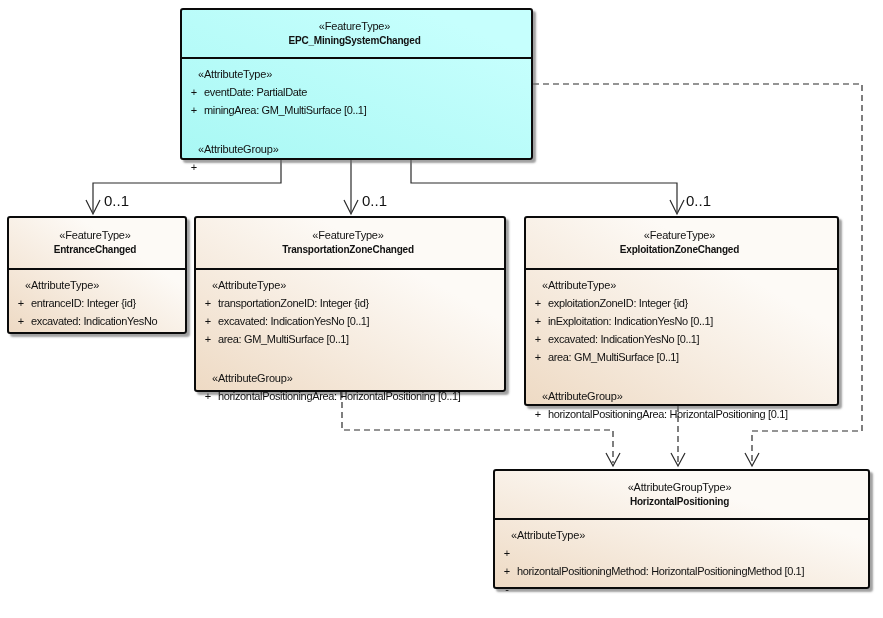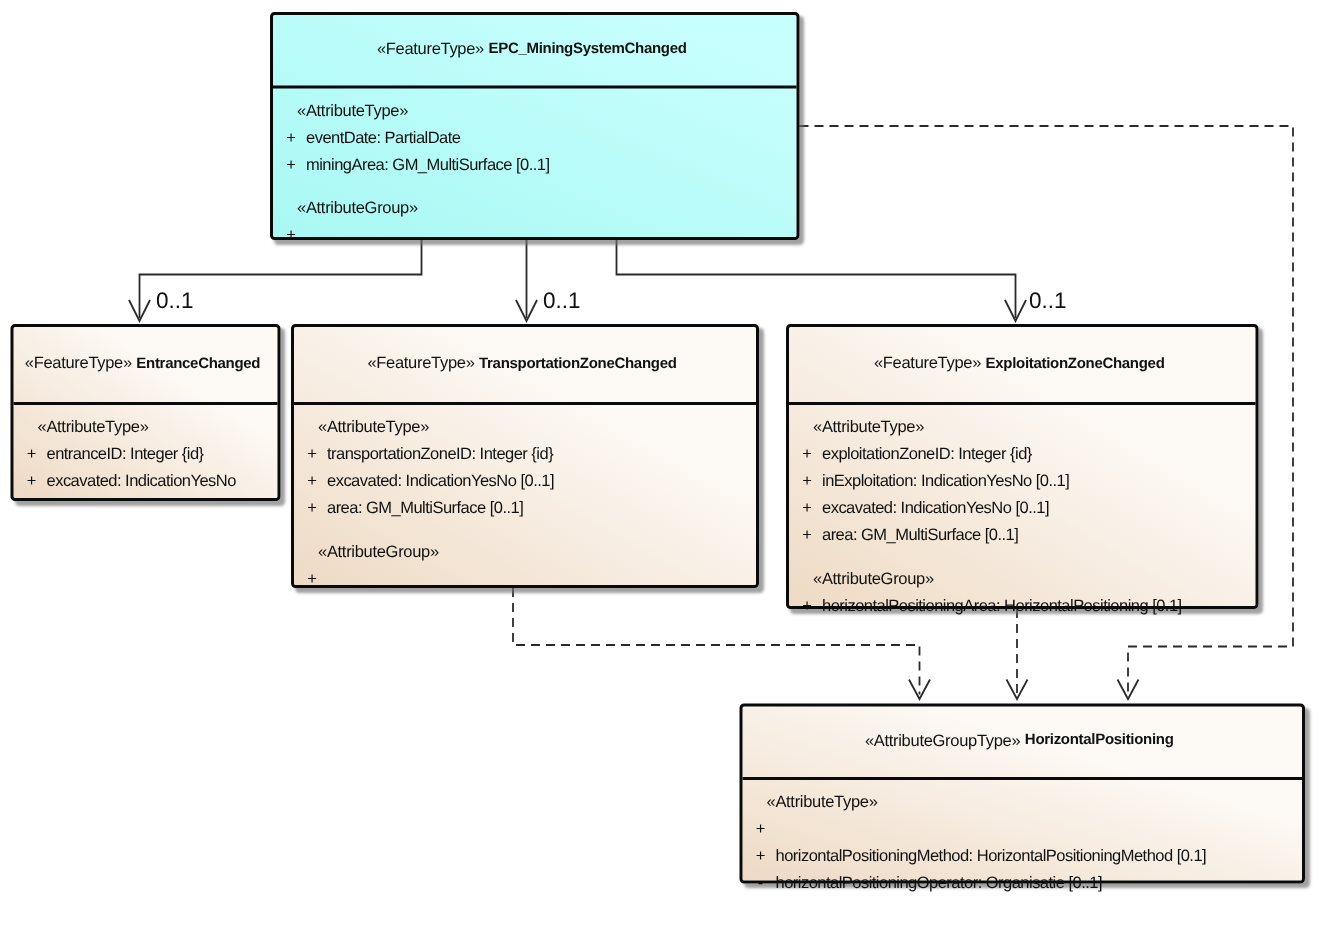--- a/index.html
+++ b/index.html
@@ -19,28 +19,28 @@
     position:absolute;border:2px solid #0a0a0a;border-radius:3px;
     box-shadow:3px 3px 2px rgba(110,110,110,0.65);
     background:linear-gradient(to top right,var(--default-box-fill) 0%,var(--default-box-fill-light) 70%);
     box-sizing:border-box;
   }
   .uml-class.cyan{
     background:linear-gradient(to top right,var(--highlight-box-fill) 0%,var(--highlight-box-fill-light) 85%);
   }
   .title{
     height:var(--th,50px);box-sizing:border-box;border-bottom:2px solid #0a0a0a;
-    display:flex;flex-direction:row;align-items:center;justify-content:center;gap:3px;
+    display:flex;flex-direction:column;align-items:center;justify-content:center;gap:3px;
     padding:2px 4px 4px 0;
   }
   .stereo{font-size:11px;letter-spacing:-0.2px;white-space:nowrap;}
   .cls-name{font-size:10px;font-weight:bold;letter-spacing:-0.2px;white-space:nowrap;}
   .attrs{padding:7px 4px 4px 2px;}
   .stereo-row{font-size:11px;letter-spacing:-0.2px;padding-left:14px;height:18px;line-height:16px;white-space:nowrap;}
-  .stereo-row.gap{margin-top:11px;}
+  .stereo-row.gap{margin-top:21px;}
   .attr-row{display:flex;height:18px;line-height:17px;white-space:nowrap;}
   .vis{width:20px;flex:0 0 20px;text-align:center;font-size:11px;}
   .atext{font-size:11px;letter-spacing:-0.35px;}
   .mult{position:absolute;font-size:15px;letter-spacing:0px;}
 </style>
 </head>
 <body>
 
 <div class="canvas">
 
@@ -132,20 +132,21 @@
         <span class="vis">+</span>
         <span class="atext">excavated: IndicationYesNo [0..1]</span>
       </div>
       <div class="attr-row">
         <span class="vis">+</span>
         <span class="atext">area: GM_MultiSurface [0..1]</span>
       </div>
       <div class="stereo-row gap">«AttributeGroup»</div>
       <div class="attr-row">
         <span class="vis">+</span>
+        <span class="atext">horizontalPositioningArea: HorizontalPositioning [0..1]</span>
       </div>
     </div>
   </div>
 
   <div class="uml-class" style="left:524px;top:216px;width:315px;height:190px;--th:52px">
     <div class="title">
       <div class="stereo">«FeatureType»</div>
       <div class="cls-name">ExploitationZoneChanged</div>
     </div>
     <div class="attrs">
@@ -183,18 +184,17 @@
       <div class="stereo-row">«AttributeType»</div>
       <div class="attr-row">
         <span class="vis">+</span>
       </div>
       <div class="attr-row">
         <span class="vis">+</span>
         <span class="atext">horizontalPositioningMethod: HorizontalPositioningMethod [0.1]</span>
       </div>
       <div class="attr-row">
         <span class="vis">-</span>
-        <span class="atext">horizontalPositioningOperator: Organisatie [0..1]</span>
       </div>
     </div>
   </div>
 
 </div>
 
 </body></html>

